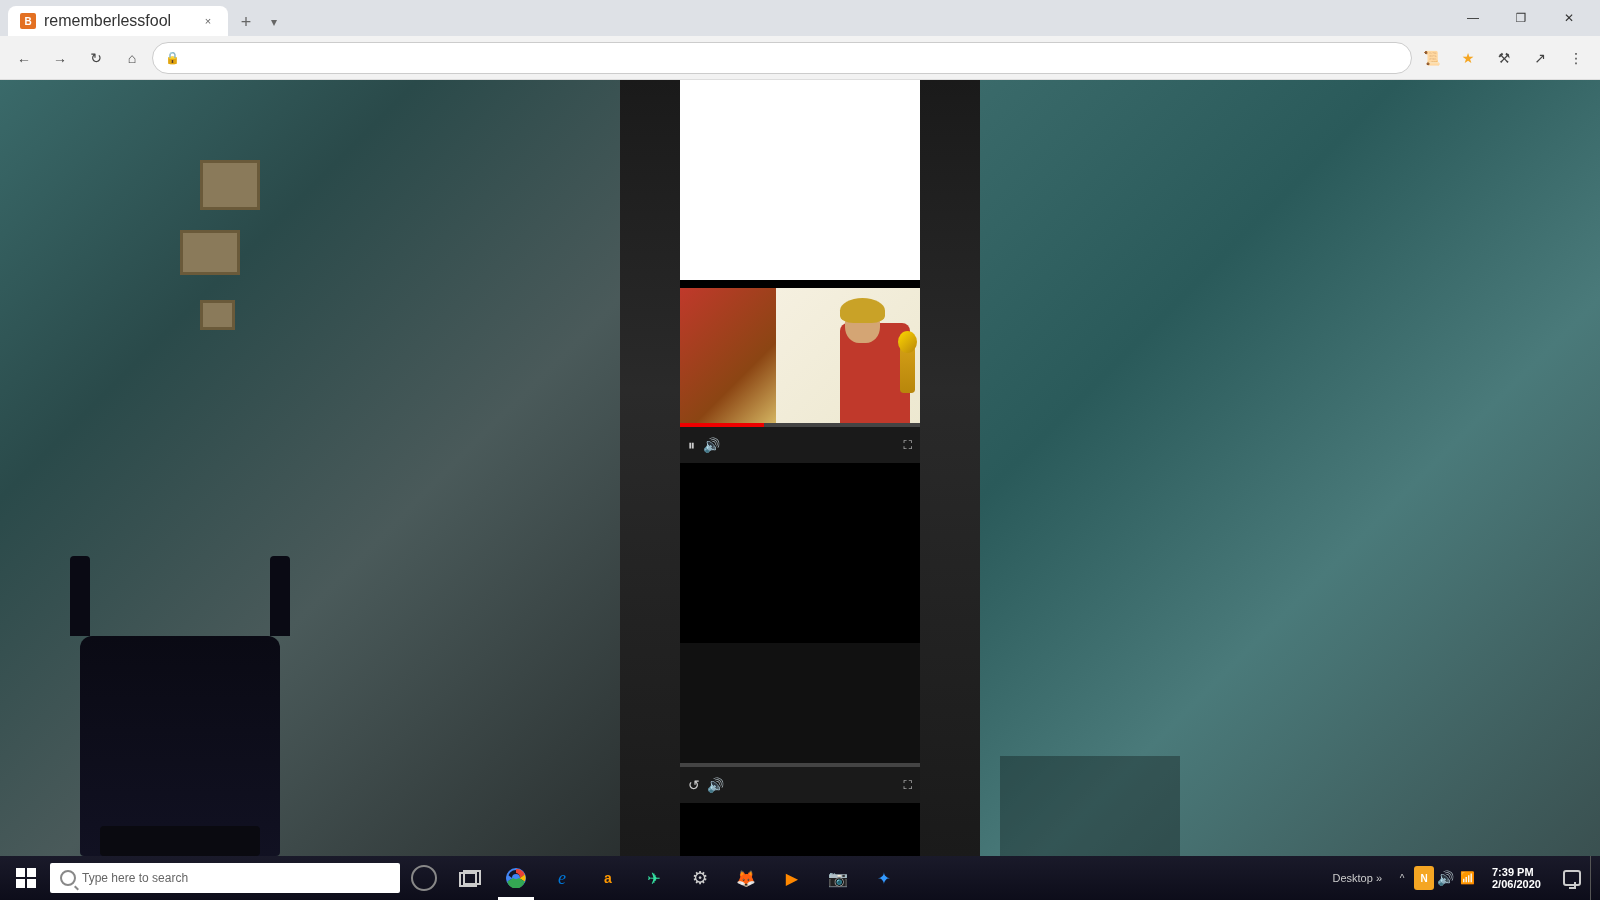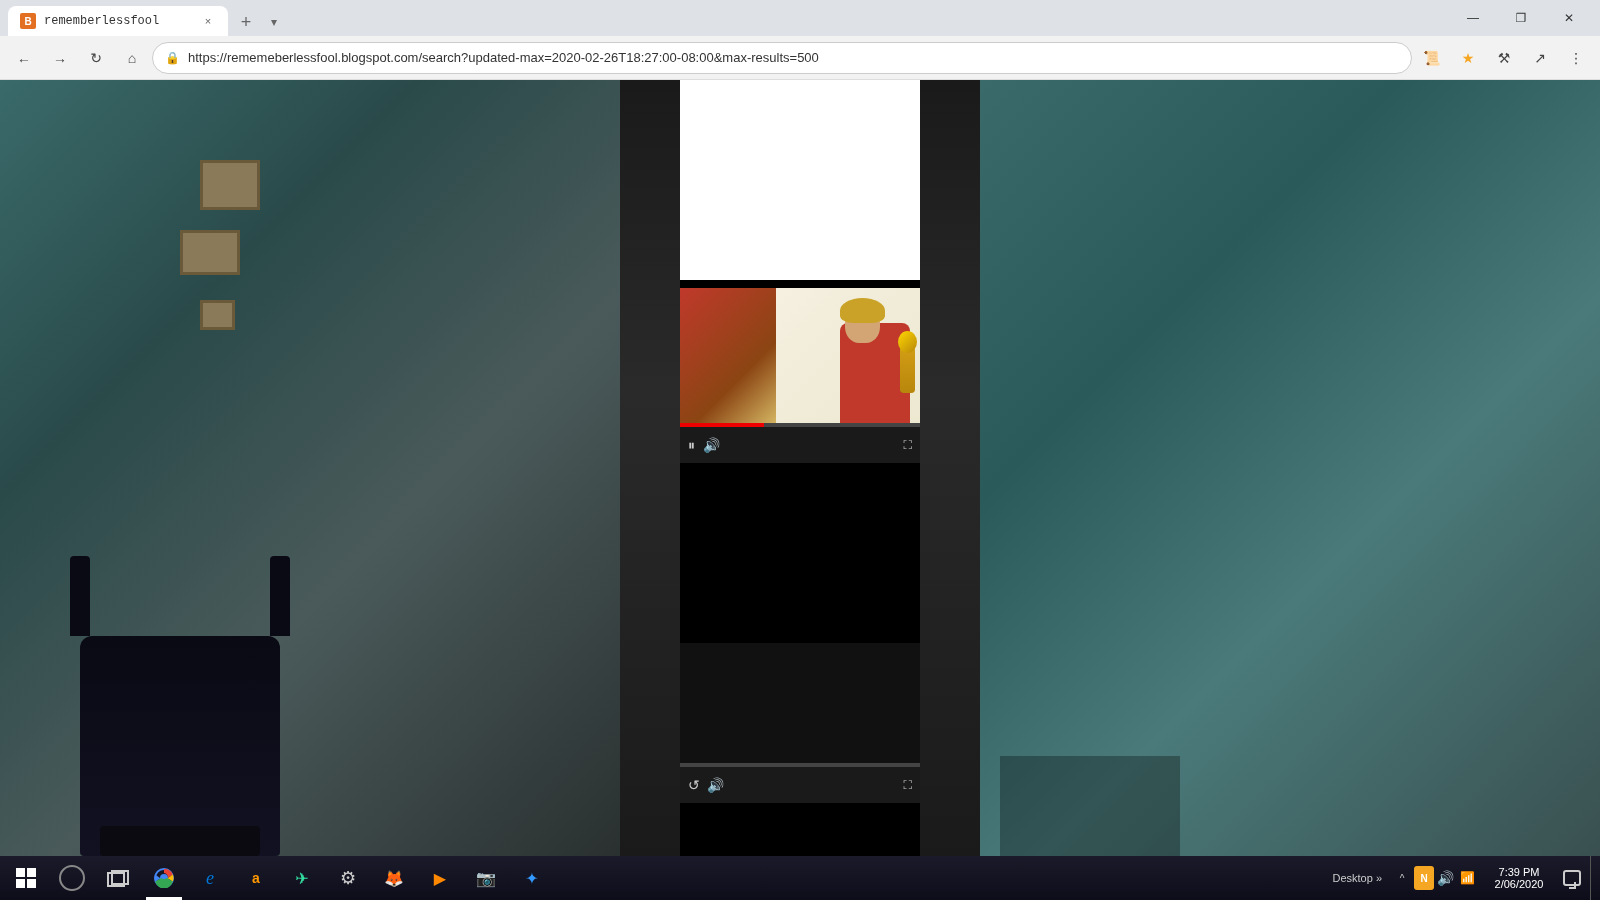--- a/index.html
+++ b/index.html
@@ -26,21 +26,21 @@
       align-items: center;
       padding: 0 12px;
       gap: 8px;
       min-width: 220px;
       max-width: 280px;
       font-size: 12px;
       color: #333;
       position: relative;
     }
     .tab-favicon { width: 16px; height: 16px; background: #e37022; border-radius: 2px; display: flex; align-items: center; justify-content: center; color: white; font-size: 10px; font-weight: bold; }
-    .tab-title { flex: 1; overflow: hidden; text-overflow: ellipsis; white-space: nowrap; font-size: 12px; font-family: Liberation Mono, monospace; }
+    .tab-title { flex: 1; overflow: hidden; text-overflow: ellipsis; white-space: nowrap; font-size: 16px; }
     .tab-close { width: 16px; height: 16px; border-radius: 50%; display: flex; align-items: center; justify-content: center; cursor: pointer; font-size: 11px; color: #666; }
     .new-tab-btn { width: 28px; height: 28px; display: flex; align-items: center; justify-content: center; border-radius: 50%; cursor: pointer; color: #666; font-size: 18px; margin-left: 4px; }
     .tab-list-btn { width: 28px; height: 28px; display: flex; align-items: center; justify-content: center; border-radius: 50%; cursor: pointer; color: #666; font-size: 12px; }
     .window-controls { display: flex; align-items: center; gap: 2px; margin-left: 8px; }
     .win-btn { width: 46px; height: 36px; display: flex; align-items: center; justify-content: center; cursor: pointer; font-size: 12px; color: #333; }
 
     
     .nav-bar {
       height: 44px;
       background: #f2f2f2;
@@ -234,21 +234,21 @@
     }
     .search-placeholder { font-size: 12px; color: #666; }
     .tb-icon { width: 44px; height: 44px; display: flex; align-items: center; justify-content: center; cursor: pointer; position: relative; }
     .cortana-circle { width: 26px; height: 26px; border: 2px solid #888; border-radius: 50%; }
     .taskview-icon { width: 22px; height: 16px; position: relative; }
     .taskview-icon::before { content: ''; position: absolute; left: 0; top: 2px; width: 14px; height: 11px; border: 2px solid #ccc; background: transparent; }
     .taskview-icon::after { content: ''; position: absolute; right: 0; top: 0; width: 14px; height: 11px; border: 2px solid #ccc; background: transparent; }
     .taskbar-right { margin-left: auto; display: flex; align-items: center; gap: 2px; }
     .sys-tray { display: flex; align-items: center; gap: 2px; padding: 0 4px; }
     .tray-icon { width: 20px; height: 20px; display: flex; align-items: center; justify-content: center; font-size: 13px; color: #ccc; cursor: pointer; }
-    .time-area { display: flex; flex-direction: column; align-items: center; justify-content: center; color: #fff; font-size: 11px; padding: 0 8px; cursor: pointer; min-width: 70px; }
+    .time-area { display: flex; flex-direction: column; justify-content: center; color: #fff; font-size: 11px; padding: 0 8px; cursor: pointer; min-width: 70px; font-weight: bold; }
     .desktop-btn { width: 6px; height: 44px; border-left: 1px solid #555; cursor: pointer; }
     .notification-btn { width: 32px; height: 44px; display: flex; align-items: center; justify-content: center; cursor: pointer; }
     .speech-bubble { width: 18px; height: 16px; border: 2px solid #ccc; border-radius: 3px; position: relative; }
     .speech-bubble::after { content: ''; position: absolute; bottom: -5px; left: 4px; width: 5px; height: 5px; border-right: 2px solid #ccc; border-bottom: 2px solid #ccc; background: transparent; }
 
     .norton-icon { width: 24px; height: 24px; background: #f5a623; border-radius: 3px; display: flex; align-items: center; justify-content: center; color: white; font-size: 10px; font-weight: bold; }
     .chrome-taskbar { position: relative; }
     .chrome-taskbar-underline { position: absolute; bottom: 0; left: 4px; right: 4px; height: 3px; background: #fff; }
 
     
@@ -282,21 +282,20 @@
     </div>
   </div>
 
   <div class="nav-bar">
     <button class="nav-btn">←</button>
     <button class="nav-btn">→</button>
     <button class="nav-btn">↻</button>
     <button class="nav-btn">⌂</button>
     <div class="address-bar">
       <span class="lock-icon">🔒</span>
-      <span class="address-text">https://rememeberlessfool.blogspot.com/search?updated-max=2020-02-26T18:27:00-08:00&amp;max-results=500</span>
     </div>
     <div class="nav-right-icons">
       <div class="nav-icon-btn">📜</div>
       <div class="nav-icon-btn bookmark-star">★</div>
       <div class="nav-icon-btn">⚒</div>
       <div class="nav-icon-btn">↗</div>
       <div class="nav-icon-btn">⋮</div>
     </div>
   </div>
 
@@ -388,20 +387,24 @@
 
     <div class="start-btn tb-icon">
       <div class="start-icon">
         <div class="start-sq"></div>
         <div class="start-sq"></div>
         <div class="start-sq"></div>
         <div class="start-sq"></div>
       </div>
     </div>
 
+    <div class="search-box">
+      <div class="search-circle"></div>
+      <span class="search-placeholder">Type here to search</span>
+    </div>
 
     <div class="tb-icon">
       <div class="cortana-circle"></div>
     </div>
 
     <div class="tb-icon">
       <div class="taskview-icon"></div>
     </div>
 
     <div class="tb-icon chrome-taskbar">

